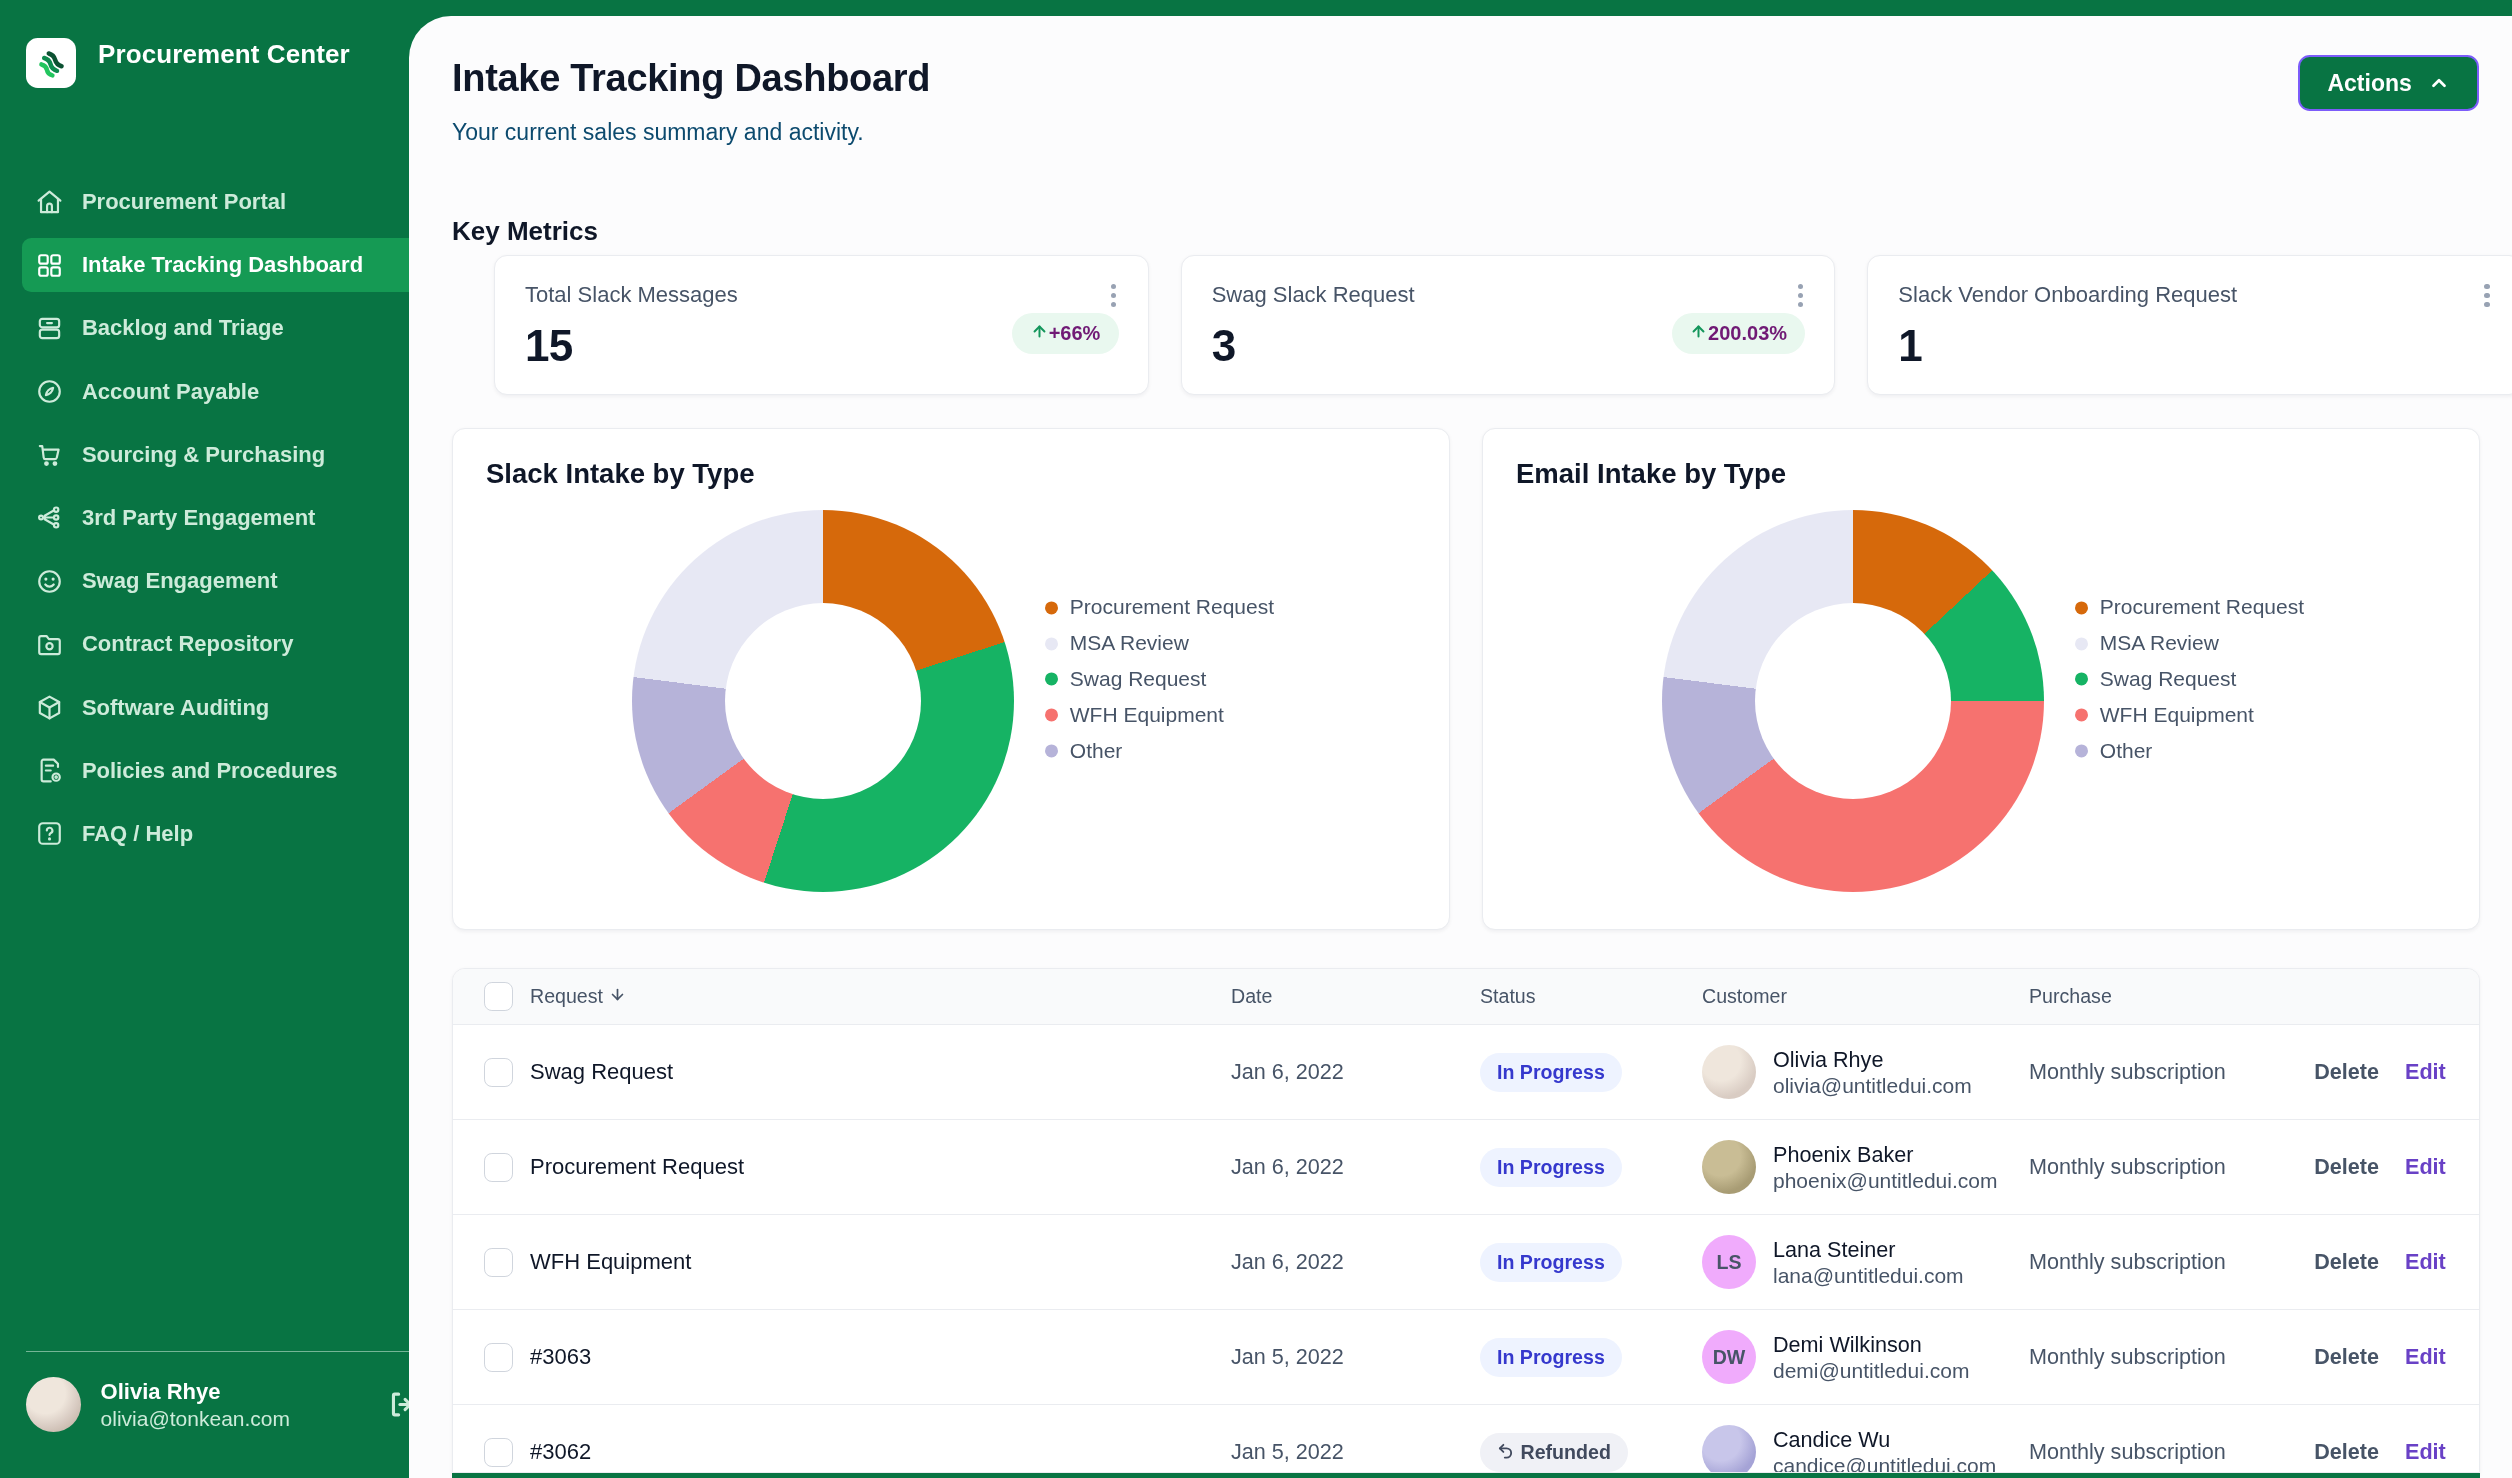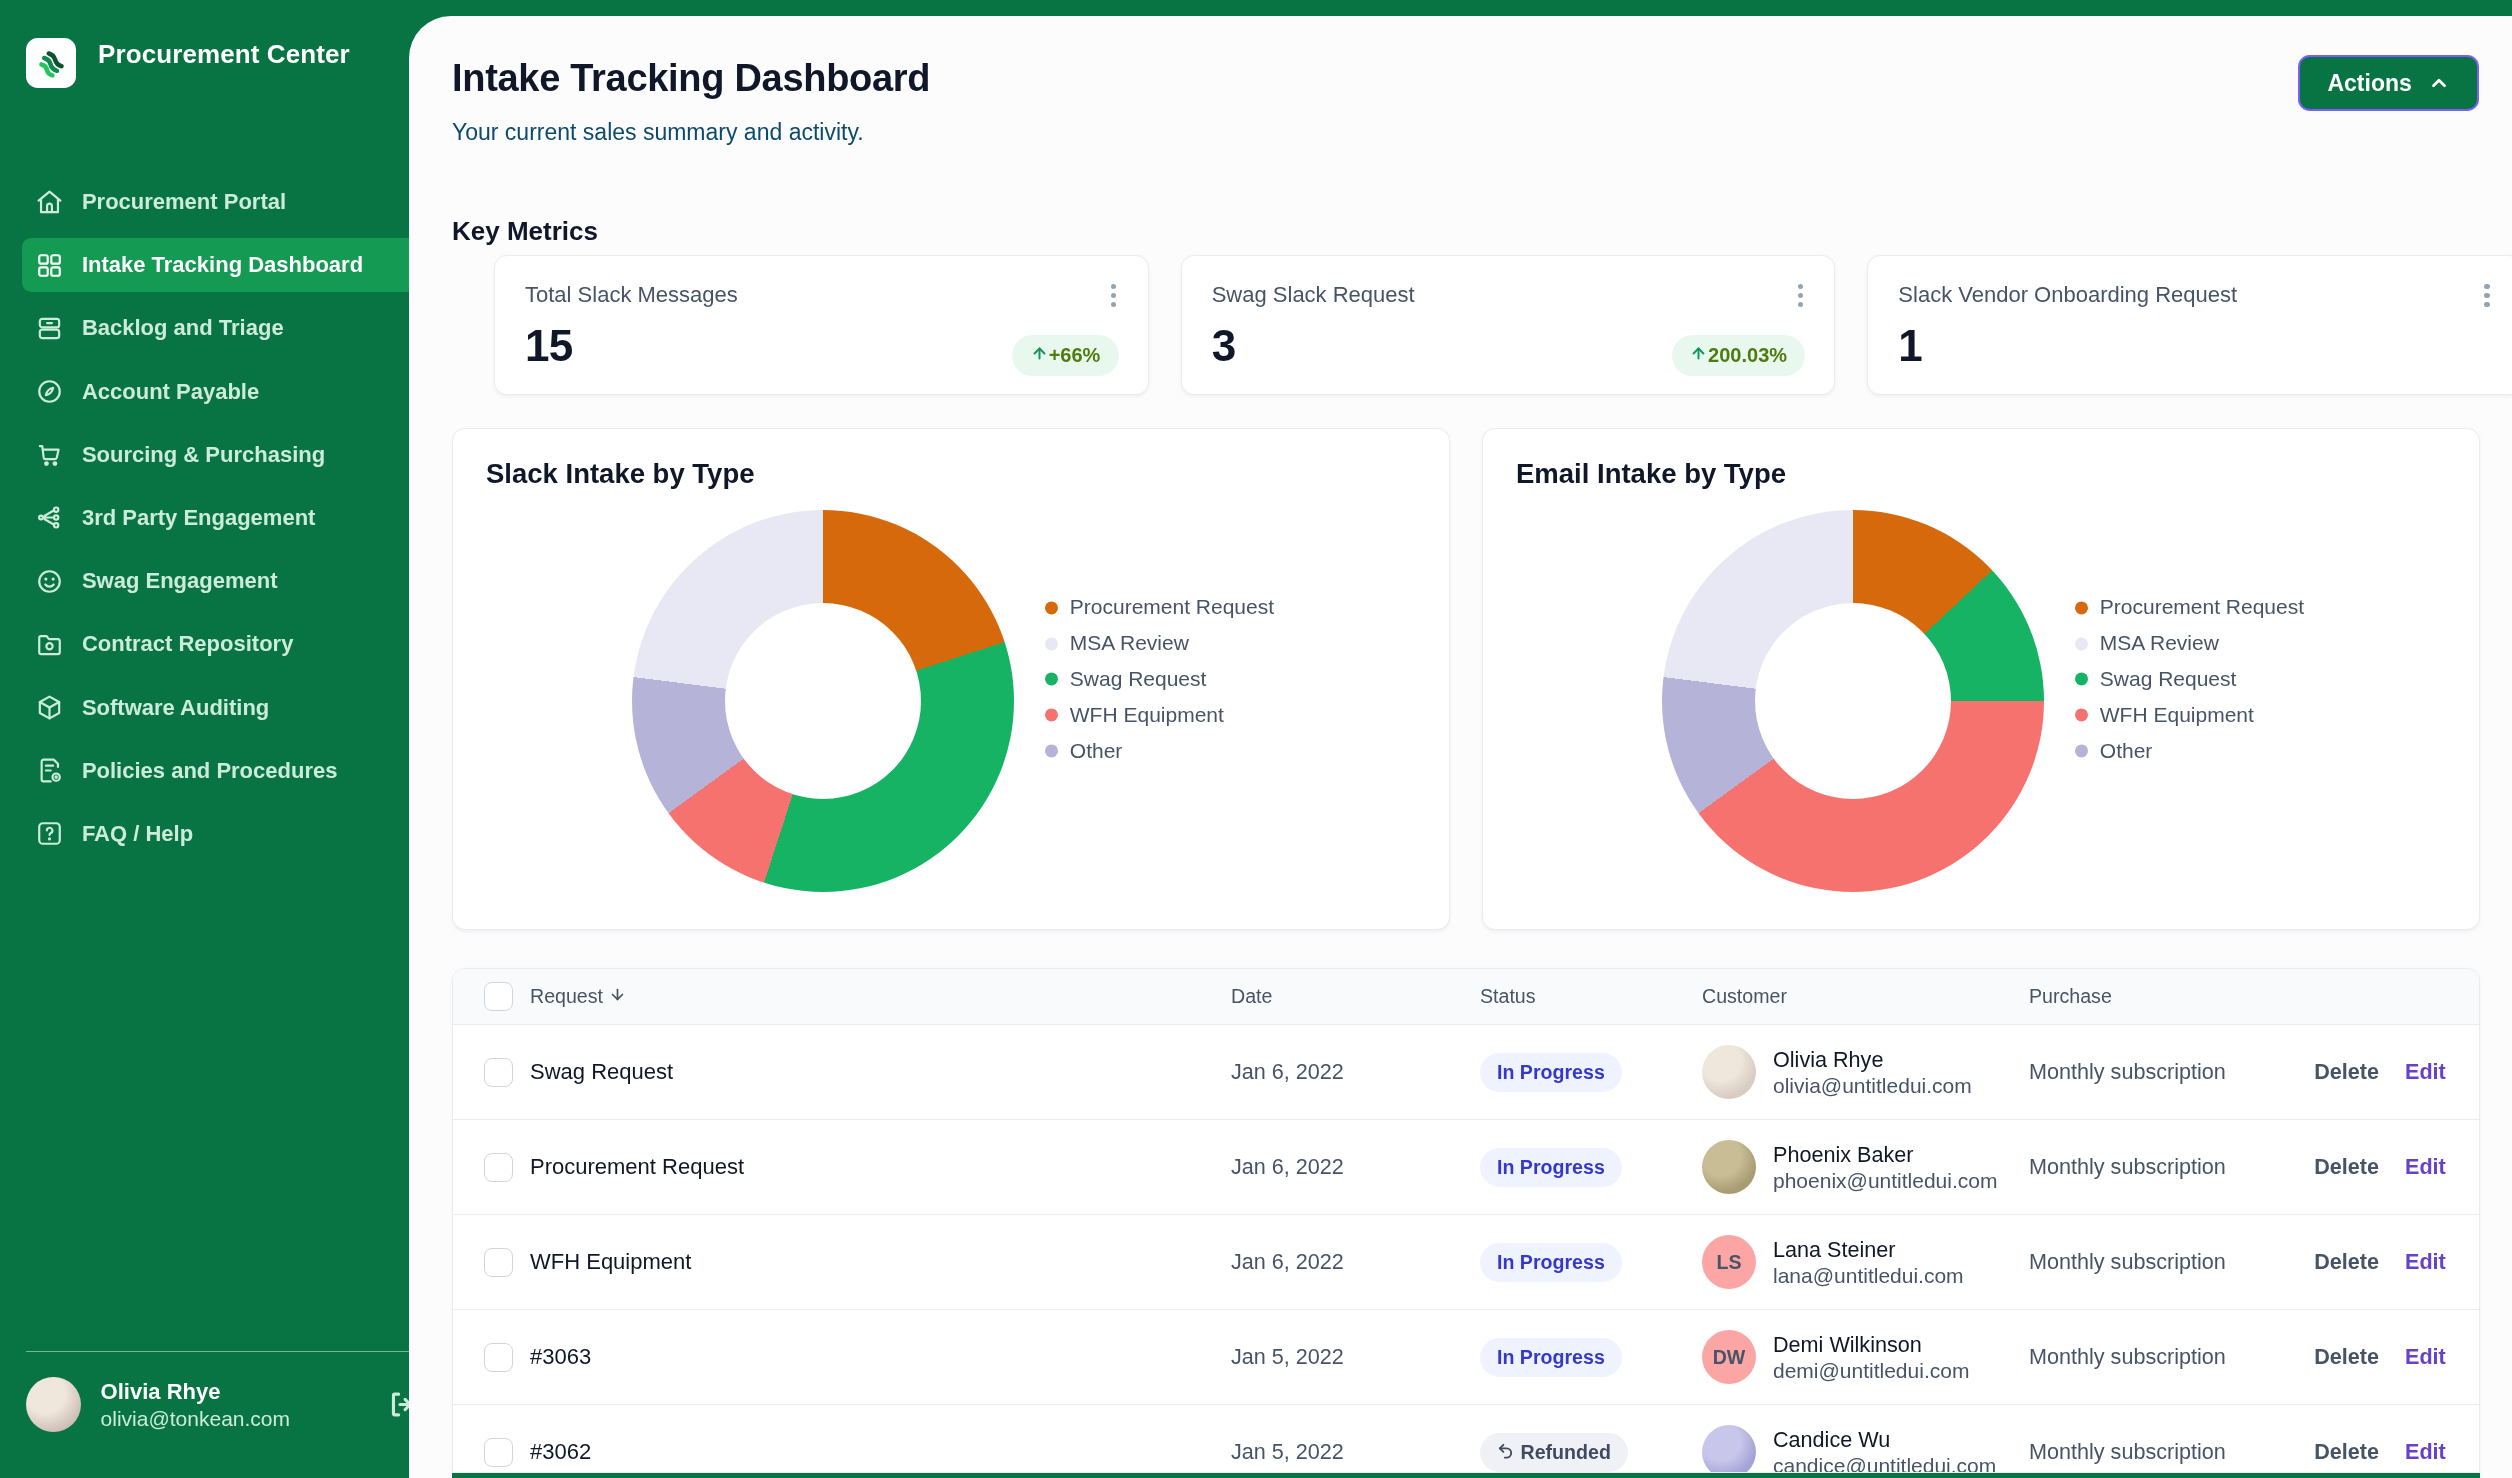--- a/index.html
+++ b/index.html
@@ -34,21 +34,21 @@
 
   .section-title { position:absolute; left:43px; top:200px; font-size:26px; font-weight:700; color:#0F1728; }
 
   
   .metrics-row { position:absolute; left:43px; top:239px; width:2028px; display:flex; gap:32px;margin-left:42px; }
   .mcard { position:relative; flex:1 1 0; height:140px; background:#fff; border:1.3px solid #EAECF0; border-radius:13px; box-shadow:0 1.3px 3.9px rgba(16,24,40,0.05); padding:26px 30px; }
   .mcard-label { font-size:22px; font-weight:500; color:#475467; }
   .mcard-value { position:absolute; left:30px; bottom:23.6px; font-size:44px; font-weight:700; color:#0F1728; letter-spacing:-0.7px; }
   .mcard-kebab { position:absolute; right:27.5px; top:23.6px; display:flex; flex-direction:column; gap:3.9px; cursor:pointer; padding:3.9px; }
   .mcard-kebab i { width:5.2px; height:5.2px; border-radius:50%; background:#98A2B3; }
-  .mcard-badge { position:absolute; right:29px; bottom:18px; display:flex; align-items:center; gap:1px; background:#E9F8EF; color:#4d7c0f; border-radius:654px; font-size:20px; font-weight:600; padding:9.2px 18.3px; }
+  .mcard-badge { position:absolute; right:29px; bottom:40px; display:flex; align-items:center; gap:1px; background:#E9F8EF; color:#701a75; border-radius:654px; font-size:20px; font-weight:600; padding:9.2px 18.3px; }
   .mcard-badge svg { width:17px; height:17px; stroke:#13965B; fill:none; stroke-width:2.8; stroke-linecap:round; stroke-linejoin:round; }
 
   
   .charts-row { position:absolute; left:43px; top:412px; width:2028px; display:flex; gap:32px; }
   .ccard { position:relative; flex:1 1 0; height:502px; background:#fff; border:1.3px solid #EAECF0; border-radius:13px; box-shadow:0 1.3px 3.9px rgba(16,24,40,0.05); }
   .ccard-title { position:absolute; left:33px; top:29px; font-size:27.5px; font-weight:700; color:#0F1728; }
   .donut { position:absolute; left:179px; top:81px; width:382px; height:382px; border-radius:50%; }
   .donut .hole { position:absolute; left:93px; top:93px; width:196px; height:196px; border-radius:50%; background:#fff; }
   .legend { position:absolute; left:592px; top:50%; transform:translateY(-50%); display:flex; flex-direction:column; gap:11.8px; }
   .legend-item { display:flex; align-items:center; gap:11.8px; }
@@ -64,21 +64,21 @@
   .tbody-row { height:95px; border-bottom:1.3px solid #EAECF0; background:#fff; }
   .cb-cell { padding-left:31px; }
   .checkbox { width:29px; height:29px; border:1.3px solid #D0D5DD; border-radius:7.9px; background:#fff; cursor:pointer; }
   .cell-request { font-size:22px; font-weight:500; color:#0F1728; }
   .cell-date { font-size:21.6px; color:#475467; }
   .pill { display:inline-flex; align-items:center; gap:6.5px; border-radius:654px; font-size:19.6px; font-weight:600; padding:7.9px 17px; }
   .pill.in-progress { background:#EEF3FF; color:#3538CD; }
   .pill.refunded { background:#F0F1F6; color:#414A5E; }
   .pill svg { width:17px; height:17px; stroke:currentColor; fill:none; stroke-width:2.6; stroke-linecap:round; stroke-linejoin:round; }
   .cell-customer { display:flex; align-items:center; gap:17px; }
-  .avatar { width:54px; height:54px; border-radius:50%; flex:0 0 auto; display:flex; align-items:center; justify-content:center; font-size:19.6px; font-weight:600; color:#475467; background:#fca5a5; }
+  .avatar { width:54px; height:54px; border-radius:50%; flex:0 0 auto; display:flex; align-items:center; justify-content:center; font-size:19.6px; font-weight:600; color:#475467; background:#f0abfc; }
   .cust-name { font-size:21.6px; font-weight:500; color:#0F1728; line-height:27.5px; }
   .cust-email { font-size:21px; color:#475467; line-height:26px; }
   .cell-purchase { font-size:21.6px; color:#475467; }
   .cell-actions { display:flex; justify-content:center; gap:26px; padding-right:33px; }
   .link-delete { font-size:21.6px; font-weight:600; color:#475467; cursor:pointer; }
   .link-edit { font-size:21.6px; font-weight:600; color:#6941C6; cursor:pointer; }
 
   .bottom-bar { position:absolute; left:43px; bottom:0; width:2028px; height:5.9px; background:#087443; z-index:5; }
 </style>
 </head>

